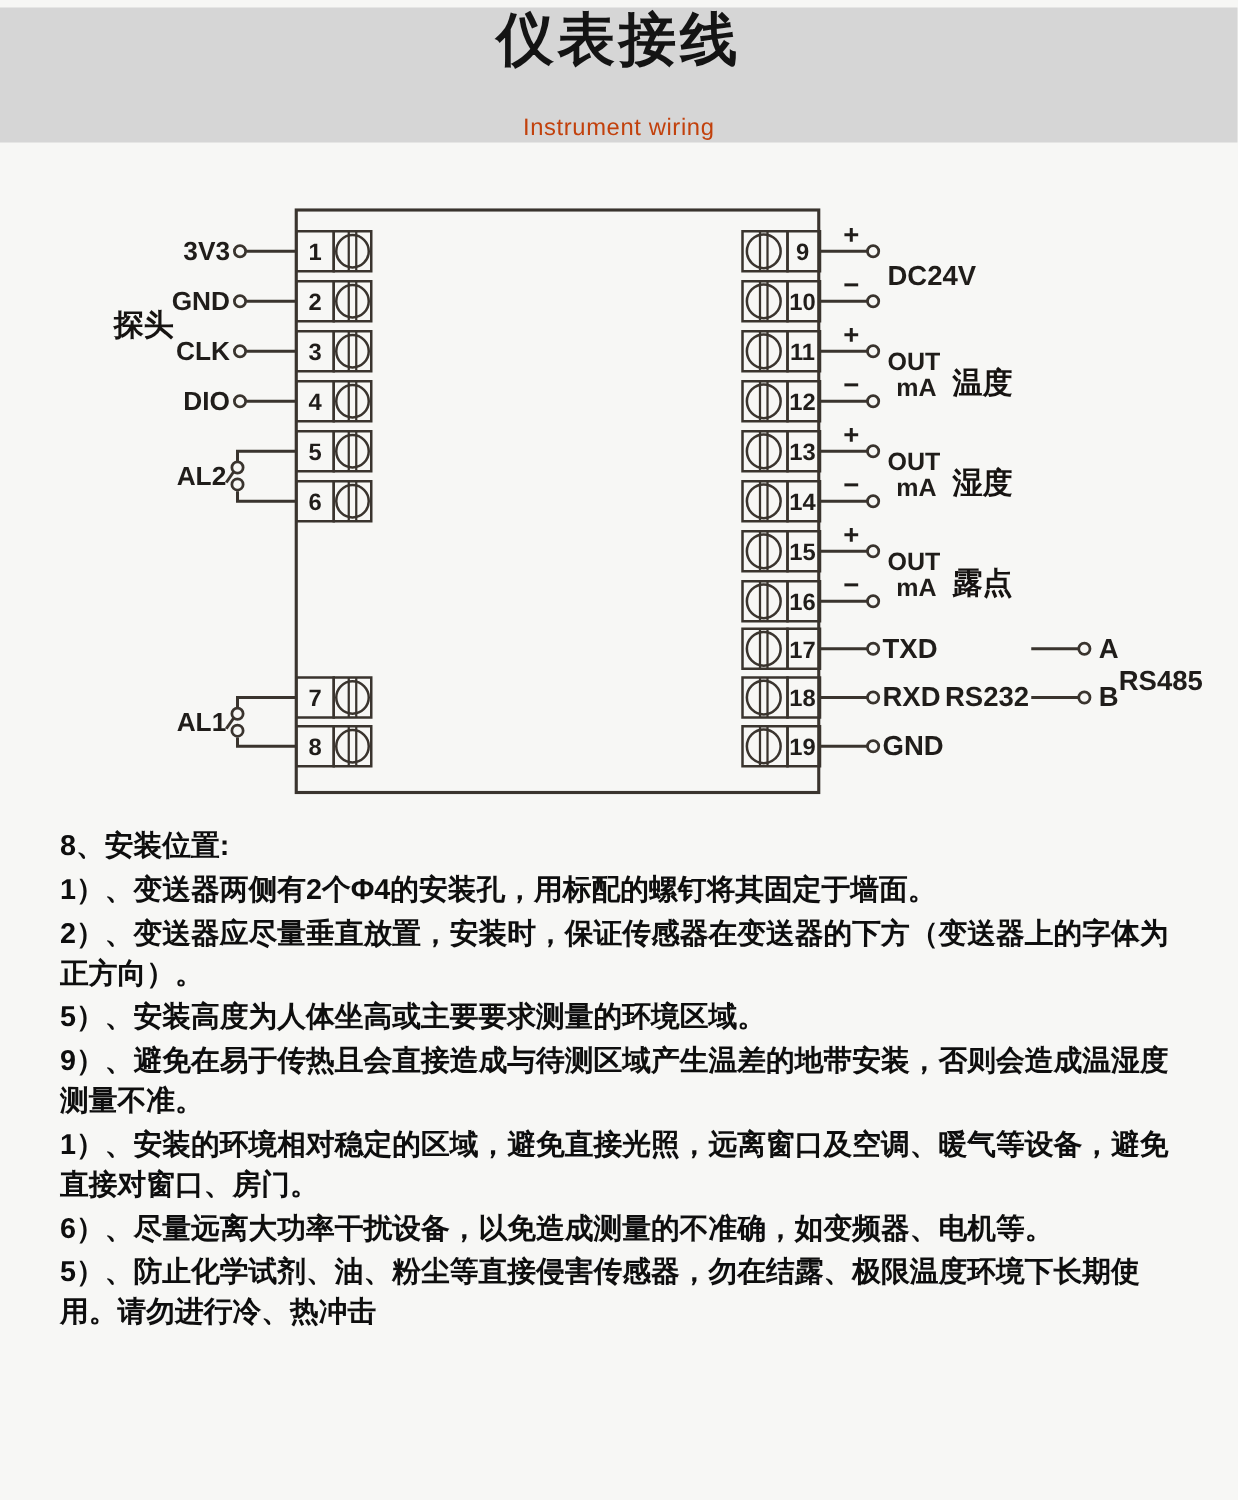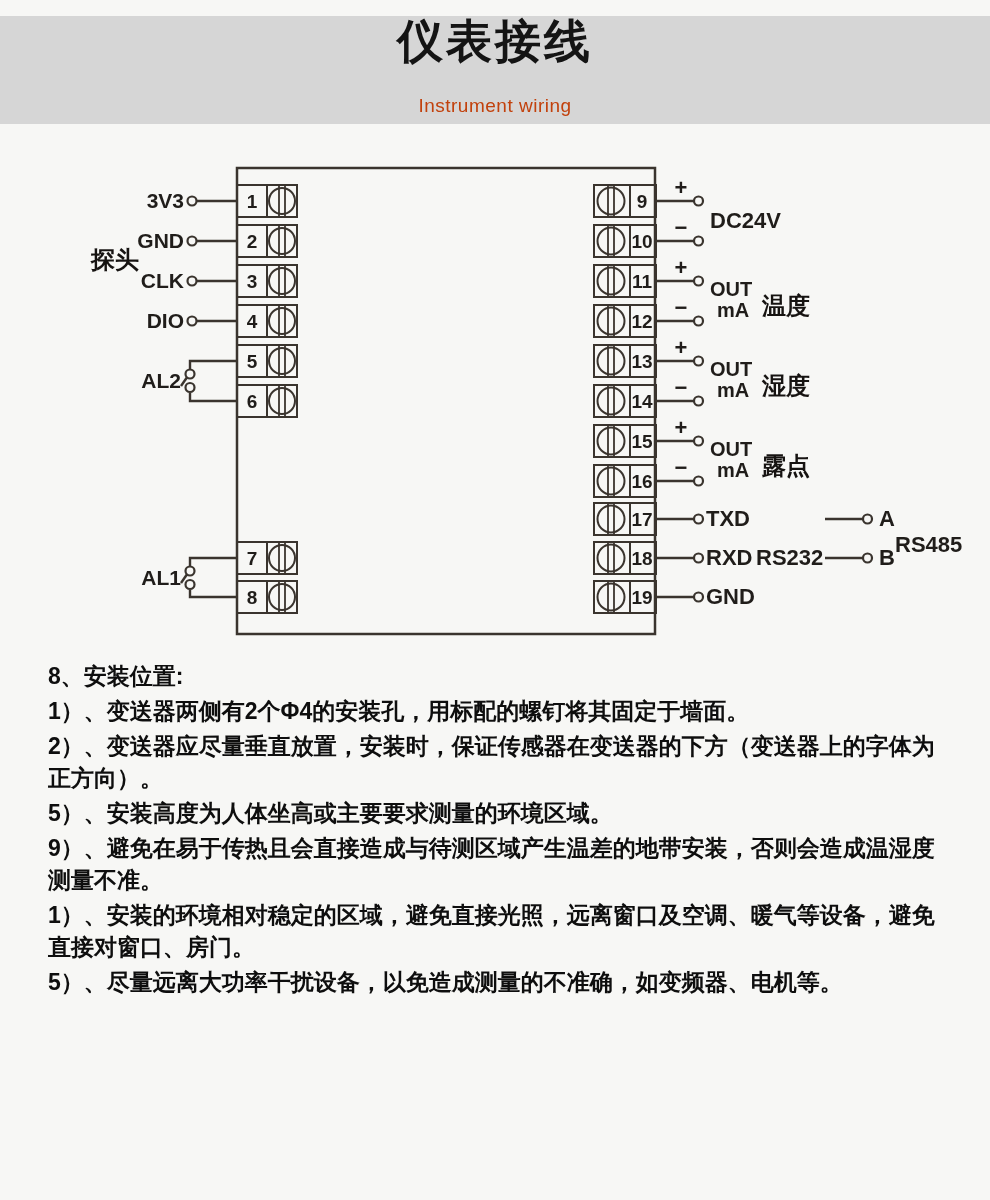--- a/index.html
+++ b/index.html
@@ -5,23 +5,23 @@
   html,body{margin:0;padding:0;}
   body{
     width:990px;height:1200px;position:relative;
     background:#f7f7f5;
     font-family:"Liberation Sans",sans-serif;
     color:#111;
     overflow:hidden;
   }
   
   .header{
-    position:absolute;left:0;top:16px;width:990px;height:108px;
+    position:absolute;left:0;top:6px;width:990px;height:108px;
     background:#d6d6d6;
-    display:flex;flex-direction:column;align-items:center;justify-content:flex-start;gap:24px;
+    display:flex;flex-direction:column;align-items:center;justify-content:space-between;
   }
   .header .title{
     font-size:46px;font-weight:bold;color:#141414;letter-spacing:3px;line-height:1.1;
   }
   .header .subtitle{
     font-size:19px;font-weight:normal;color:#c2410c;margin-top:4px;letter-spacing:0.5px;
   }
   
   .diagram{position:absolute;left:0;top:125px;}
   .box{stroke:#3a342e;stroke-width:2.5;fill:none;}
@@ -213,14 +213,15 @@
 </svg>
 
 <div class="notes">
   <p>8、安装位置:</p>
   <p>1）、变送器两侧有2个Φ4的安装孔，用标配的螺钉将其固定于墙面。</p>
   <p>2）、变送器应尽量垂直放置，安装时，保证传感器在变送器的下方（变送器上的字体为正方向）。</p>
   <p>5）、安装高度为人体坐高或主要要求测量的环境区域。</p>
 
   <p>9）、避免在易于传热且会直接造成与待测区域产生温差的地带安装，否则会造成温湿度测量不准。</p>
   <p>1）、安装的环境相对稳定的区域，避免直接光照，远离窗口及空调、暖气等设备，避免直接对窗口、房门。</p>
-  <p>5）、尽量远离大功率干扰设备，以免造成测量的不准确，如变频器、电机等。</p>
+  <p>6）、尽量远离大功率干扰设备，以免造成测量的不准确，如变频器、电机等。</p>
+  <p>5）、防止化学试剂、油、粉尘等直接侵害传感器，勿在结露、极限温度环境下长期使用。请勿进行冷、热冲击</p>
 </div>
 
 </body></html>

